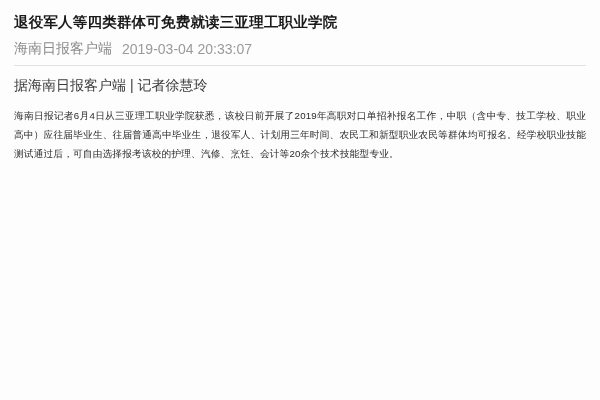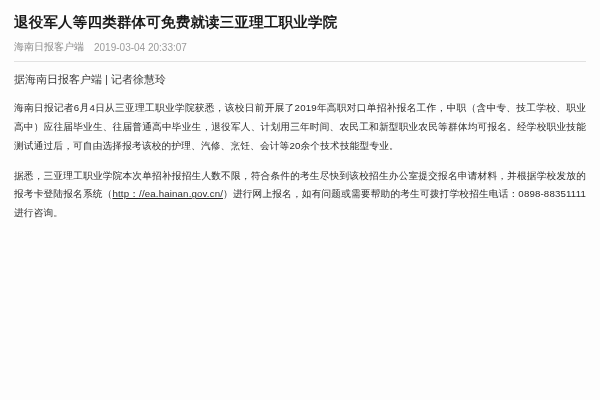--- a/index.html
+++ b/index.html
@@ -26,37 +26,37 @@
     font-size: 14.5px;
     font-weight: bold;
     color: #1a1a1a;
     letter-spacing: 0.2px;
     line-height: 1.4;
     margin: 2px 0 8px 0;
   }
   .meta-row {
     display: flex;
     align-items: center;
-    font-size: 10px;
+    font-size: 14px;
     color: #8a8a8a;
     margin-bottom: 7px;
   }
   .meta-source {
     margin-right: 10px;
   }
   .meta-date {
     color: #9a9a9a;
   }
   .divider {
     border: 0;
     border-top: 1px solid #e2e2e2;
     margin: 0 0 9px 0;
   }
   .byline {
-    font-size: 11px;
+    font-size: 14px;
     color: #3a3a3a;
     margin: 0 0 11px 0;
     line-height: 1.5;
   }
   .para {
     font-size: 9.7px;
     color: #2b2b2b;
     line-height: 1.95;
     text-align: justify;
     margin: 0 0 11px 0;
@@ -83,16 +83,15 @@
     <span class="meta-date">2019-03-04 20:33:07</span>
   </div>
 
   <hr class="divider">
 
   <div class="byline">据海南日报客户端 | 记者徐慧玲</div>
 
   <p class="para">海南日报记者6月4日从三亚理工职业学院获悉，该校日前开展了2019年高职对口单招补报名工作，中职（含中专、技工学校、职业高中）应往届毕业生、往届普通高中毕业生，退役军人、计划用三年时间、农民工和新型职业农民等群体均可报名。经学校职业技能测试通过后，可自由选择报考该校的护理、汽修、烹饪、会计等20余个技术技能型专业。</p>
 
 
-  <p class="para">据悉，三亚理工职业学院本次单招补报招生人数不限，符合条件的考生尽快到该校招生办公室提交报名申请材料，并根据学校发放的报考卡登陆报名系统（<span class="link">http：//ea.hainan.gov.cn/</span>）进行网上报名，如有问题或需要帮助的考生可拨打学校招生电话：0898-88351111进行咨询。</p>
 
   <div class="spacer"></div>
 </div>
 
 </body></html>

